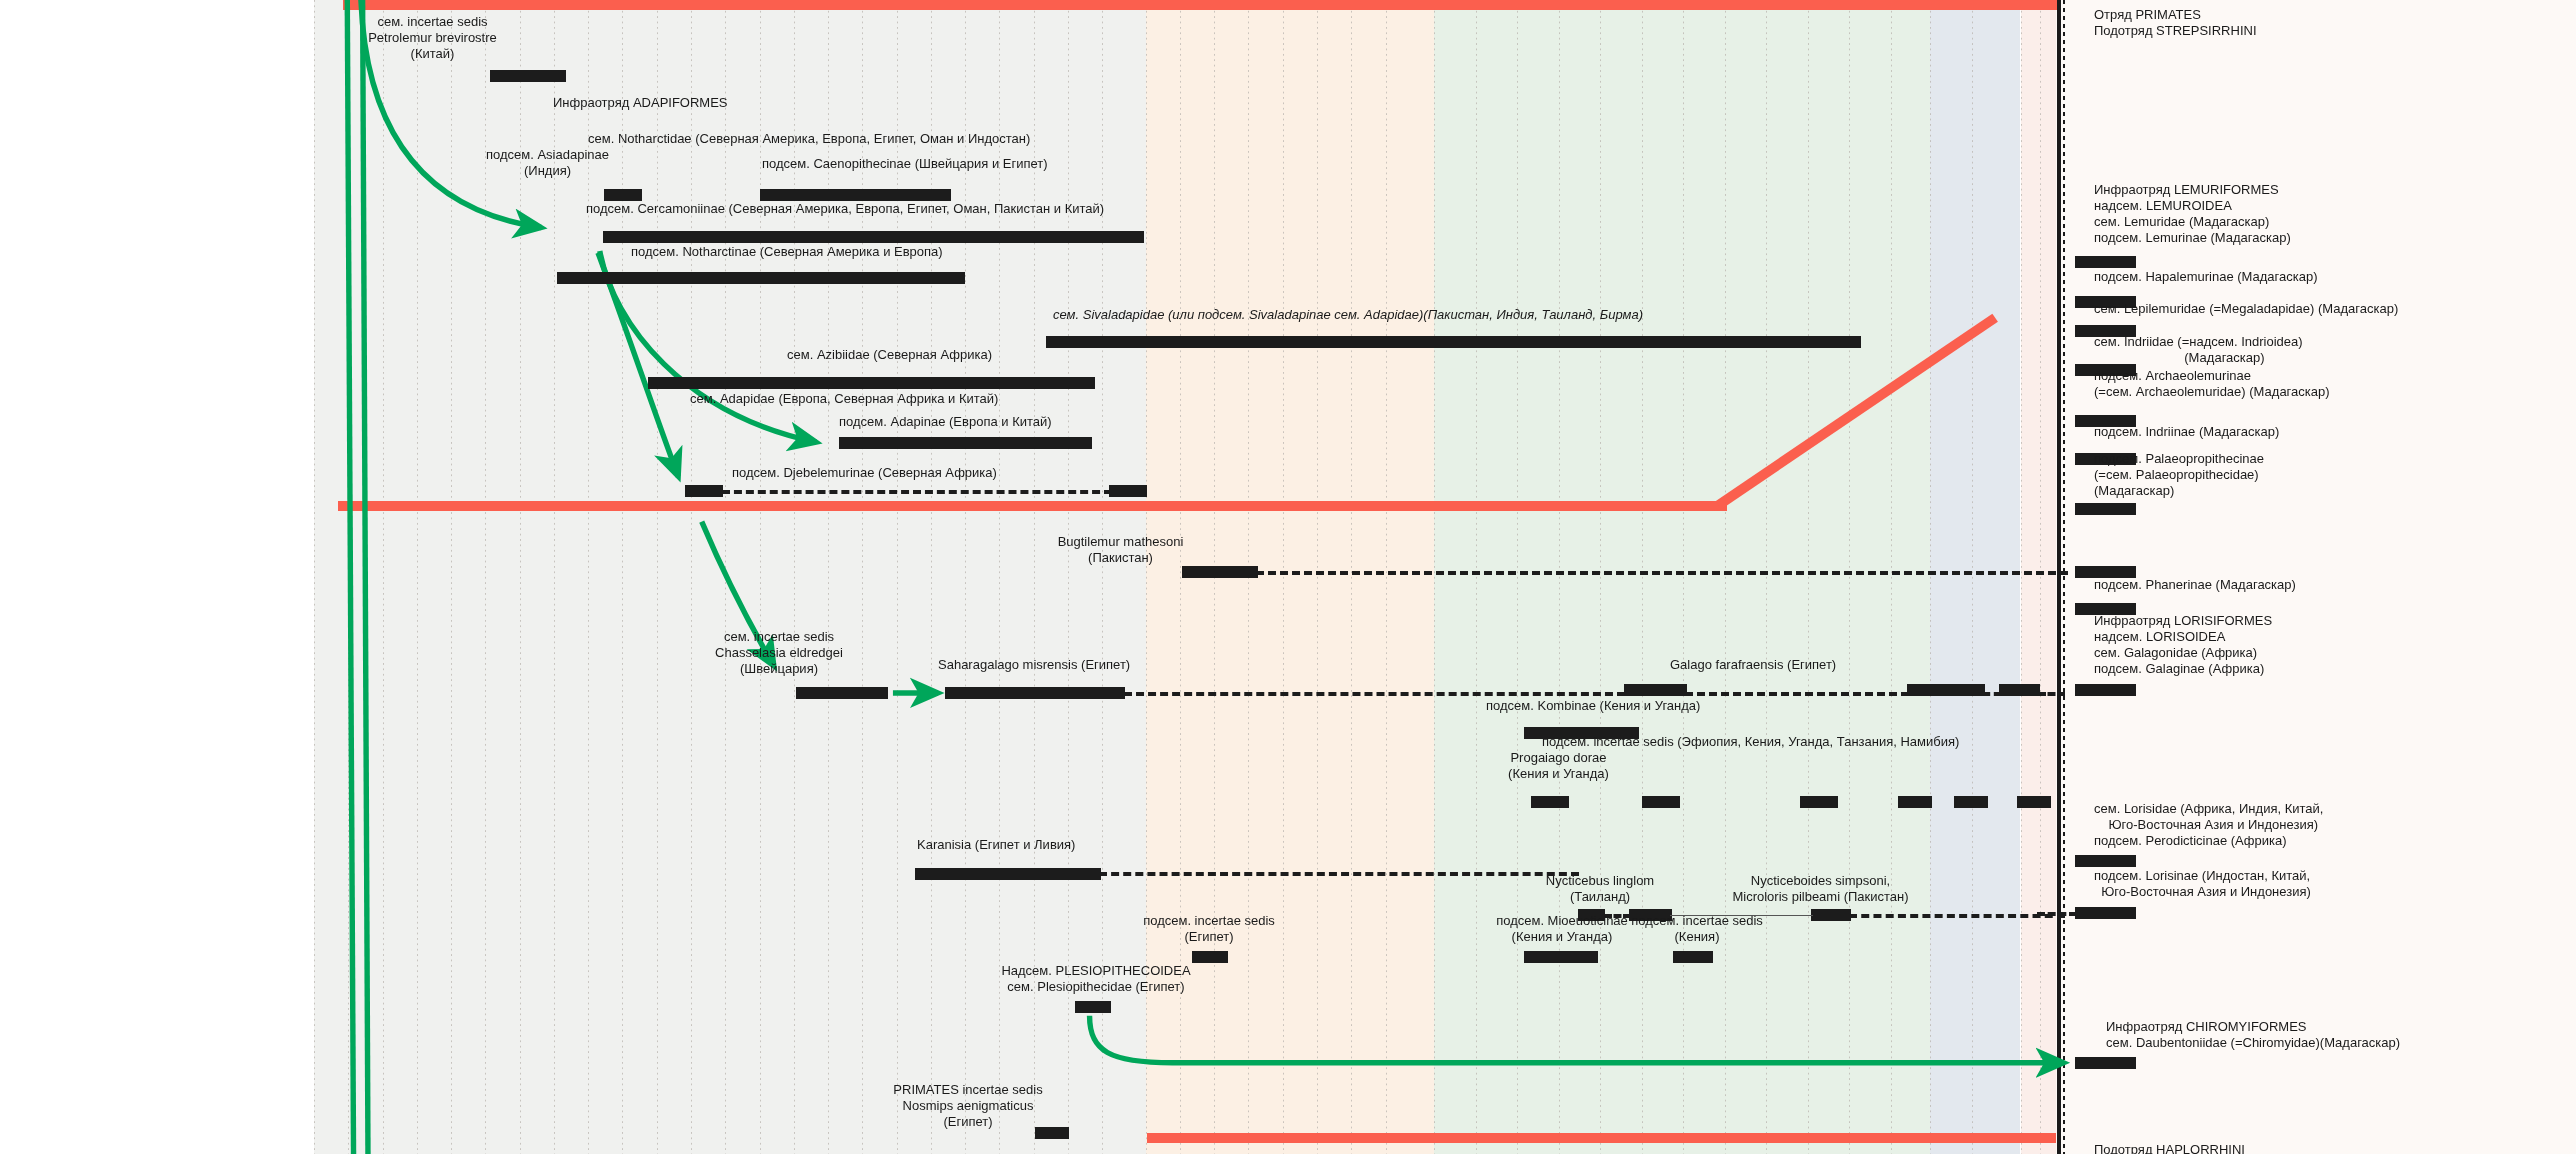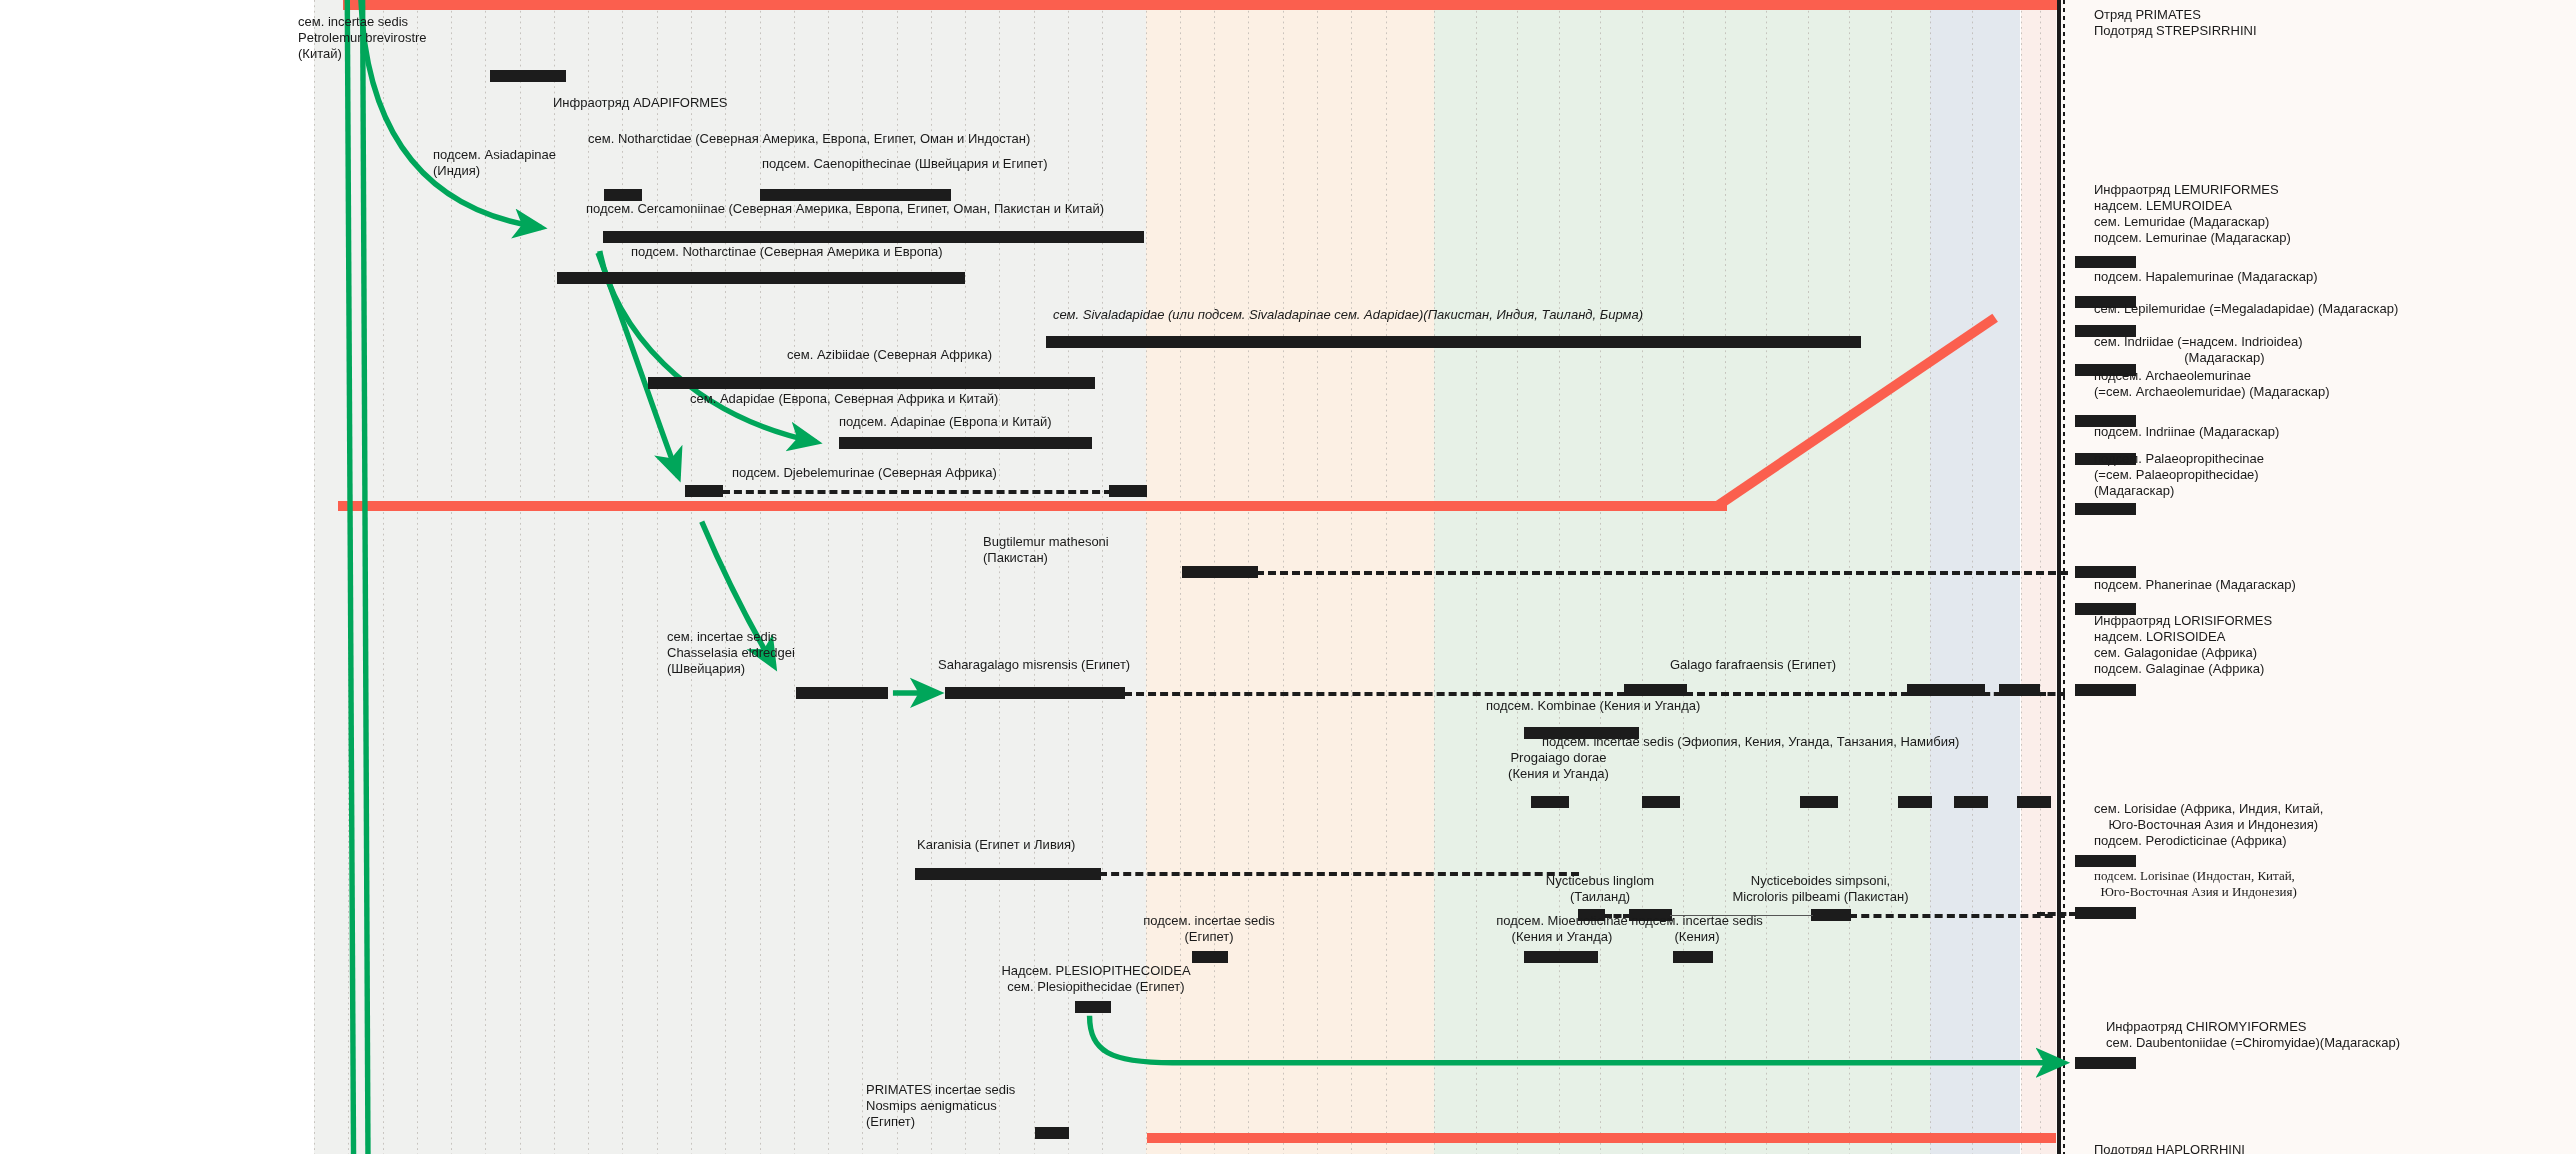--- a/index.html
+++ b/index.html
@@ -18,21 +18,21 @@
   #axisline{position:absolute;left:2057px;top:0;width:3.6px;height:1155px;background:#1a1a1a;}
   #axisline2{position:absolute;left:2063px;top:0;width:1.8px;height:1155px;background:#1a1a1a;}
 
   
   .bar{position:absolute;background:#1c1c1c;height:11.7px;}
   .dash{position:absolute;height:0;border-top:4.5px dashed #1c1c1c;}
   .solidconn{position:absolute;height:0;border-top:1.8px solid #555;}
 
   
   .lbl{position:absolute;font-size:13px;color:#1a1a1a;line-height:16px;white-space:pre;}
-  .lbl.r{text-align:left;}
+  .lbl.r{text-align:center;}
   .lbl.c{text-align:center;}
 
   
   .redline{position:absolute;background:#fb5f4e;height:10px;}
   svg.overlay{position:absolute;left:0;top:0;width:2576px;height:1155px;pointer-events:none;}
 </style>
 </head>
 <body>
 
 <div id="stage">
@@ -276,20 +276,20 @@
 (=сем. Palaeopropithecidae)
 (Мадагаскар)</div>
   <div class="lbl" style="left:2094px;top:577px;">подсем. Phanerinae (Мадагаскар)</div>
   <div class="lbl" style="left:2094px;top:613px;">Инфраотряд LORISIFORMES
 надсем. LORISOIDEA
 сем. Galagonidae (Африка)
 подсем. Galaginae (Африка)</div>
   <div class="lbl" style="left:2094px;top:801px;">сем. Lorisidae (Африка, Индия, Китай,
     Юго-Восточная Азия и Индонезия)
 подсем. Perodicticinae (Африка)</div>
-  <div class="lbl" style="left:2094px;top:868px;font-family:Liberation Serif, serif;">подсем. Lorisinae (Индостан, Китай,
+  <div class="lbl" style="left:2094px;top:868px;">подсем. Lorisinae (Индостан, Китай,
   Юго-Восточная Азия и Индонезия)</div>
   <div class="lbl" style="left:2094px;top:1019px;margin-left:12px;">Инфраотряд CHIROMYIFORMES
 сем. Daubentoniidae (=Chiromyidae)(Мадагаскар)</div>
   <div class="lbl" style="left:2094px;top:1142px;">Подотряд HAPLORRHINI</div>
 
 </div>
 
 
 </body></html>

